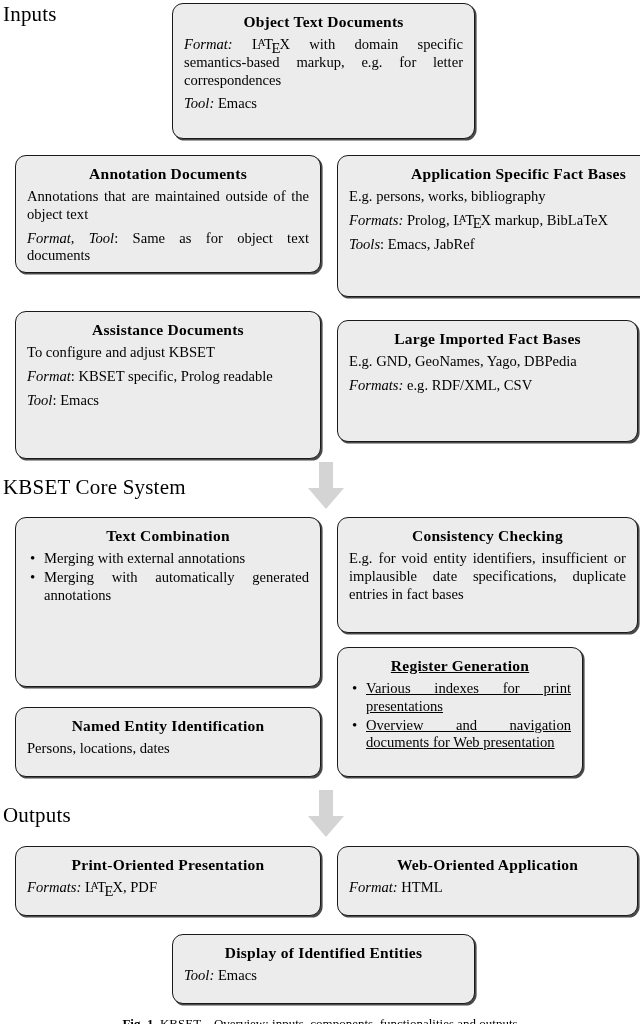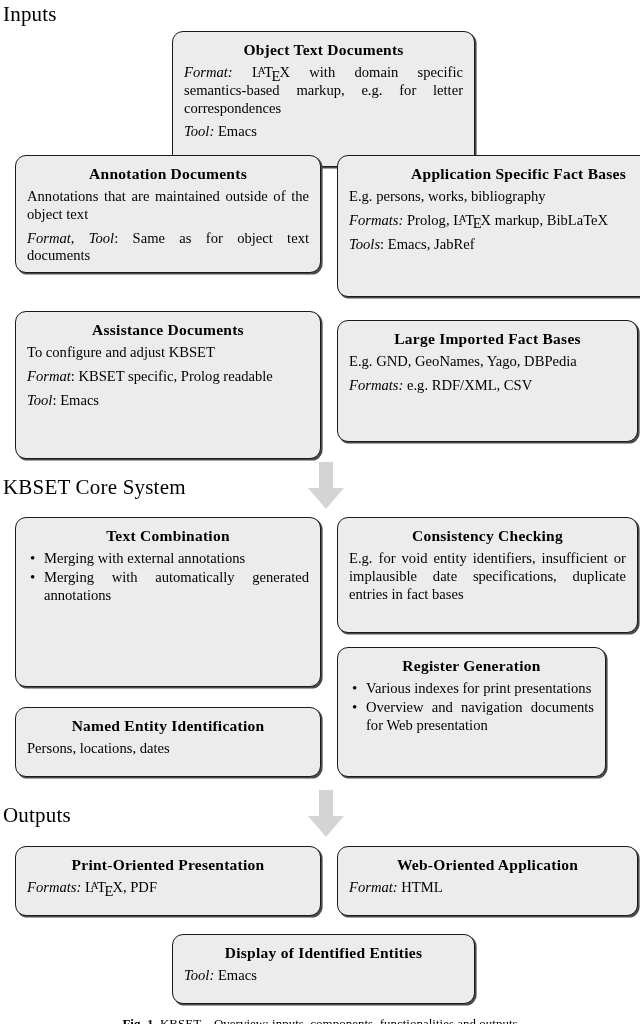--- a/index.html
+++ b/index.html
@@ -78,21 +78,21 @@
       <polygon points="12,0 26,0 26,26 37,26 19,47 1,26 12,26" fill="#d4d4d4"></polygon>
     </svg>
   </div>
 
   <div class="arrow" style="left:307px;top:790px;">
     <svg width="38" height="48" viewBox="0 0 38 48" aria-hidden="true">
       <polygon points="12,0 26,0 26,26 37,26 19,47 1,26 12,26" fill="#d4d4d4"></polygon>
     </svg>
   </div>
 
-  <div class="box" style="left:172px;top:3px;width:303px;height:136px;margin-top:28px;">
+  <div class="box" style="left:172px;top:3px;width:303px;height:136px;">
     <div class="box-title">Object Text Documents</div>
     <p><span class="lbl">Format:</span>&nbsp;<span class="latex">L<span class="a">A</span>T<span class="e">E</span>X</span><span> with domain specific semantics-based markup, e.g. for letter correspondences</span></p>
     <p><span class="lbl">Tool:</span><span> Emacs</span></p>
   </div>
 
   <div class="box" style="left:15px;top:155px;width:306px;height:118px;">
     <div class="box-title">Annotation Documents</div>
     <p>Annotations that are maintained outside of the object text</p>
     <p><span class="lbl">Format, Tool</span><span>: Same as for object text documents</span></p>
   </div>
@@ -123,21 +123,21 @@
       <li>Merging with external annotations</li>
       <li>Merging with automatically gener­ated annotations</li>
     </ul>
   </div>
 
   <div class="box" style="left:337px;top:517px;width:301px;height:116px;">
     <div class="box-title">Consistency Checking</div>
     <p>E.g. for void entity identifiers, insufficient or implausible date specifications, duplicate entries in fact bases</p>
   </div>
 
-  <div class="box" style="left:337px;top:647px;width:269px;height:130px;">
+  <div class="box" style="left:337px;top:647px;width:246px;height:130px;text-decoration:underline;">
     <div class="box-title">Register Generation</div>
     <ul class="bullets">
       <li>Various indexes for print presentations</li>
       <li>Overview and navigation documents for Web presentation</li>
     </ul>
   </div>
 
   <div class="box" style="left:15px;top:707px;width:306px;height:70px;">
     <div class="box-title">Named Entity Identification</div>
     <p>Persons, locations, dates</p>

